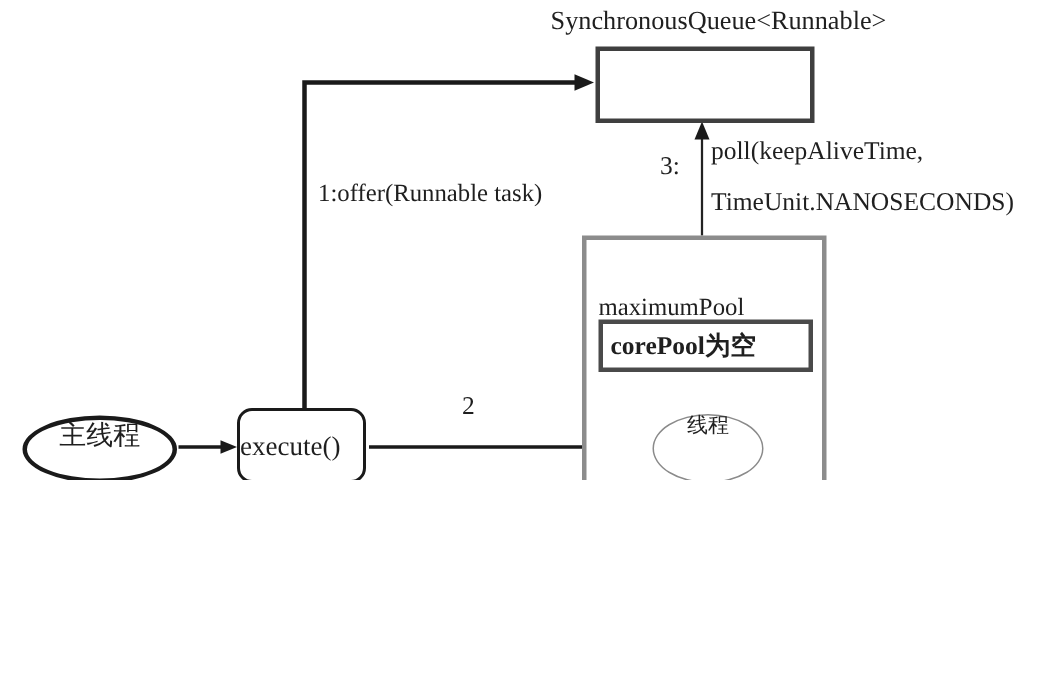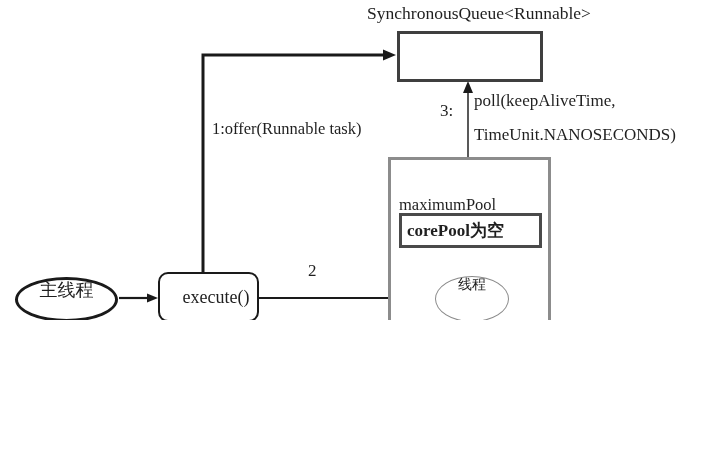--- a/index.html
+++ b/index.html
@@ -35,21 +35,21 @@
   
   .ellipse{border-radius:50%;background:#fff;display:flex;align-items:flex-start;justify-content:center;}
   .thread-el{border:1.2px solid #8a8a8a;font-size:14px;}
   .thread-1{left:435px;top:276px;width:72px;height:44px;}
   .thread-2{left:472px;top:329px;width:68px;height:42px;}
   .thread-3{left:413px;top:382px;width:70px;height:39px;}
   .main-thread{left:15px;top:277px;width:97px;height:39px;border:3px solid #1a1a1a;font-size:18px;}
 
   
   .execute-box{left:158px;top:272px;width:82px;height:46px;border:2.5px solid #1a1a1a;border-radius:10px;
-               background:#fff;display:flex;align-items:center;justify-content:center;font-size:18px;padding-left:15px;}
+               background:#fff;display:flex;align-items:center;font-size:18px;}
 </style>
 </head>
 <body>
 
 <div id="canvas">
 
   <svg id="arrow-layer" viewBox="0 0 709 455" xmlns="http://www.w3.org/2000/svg">
 
     <g>
       <path d="M203,281 L203,55 L385,55" fill="none" stroke="#1a1a1a" stroke-width="3"></path>

